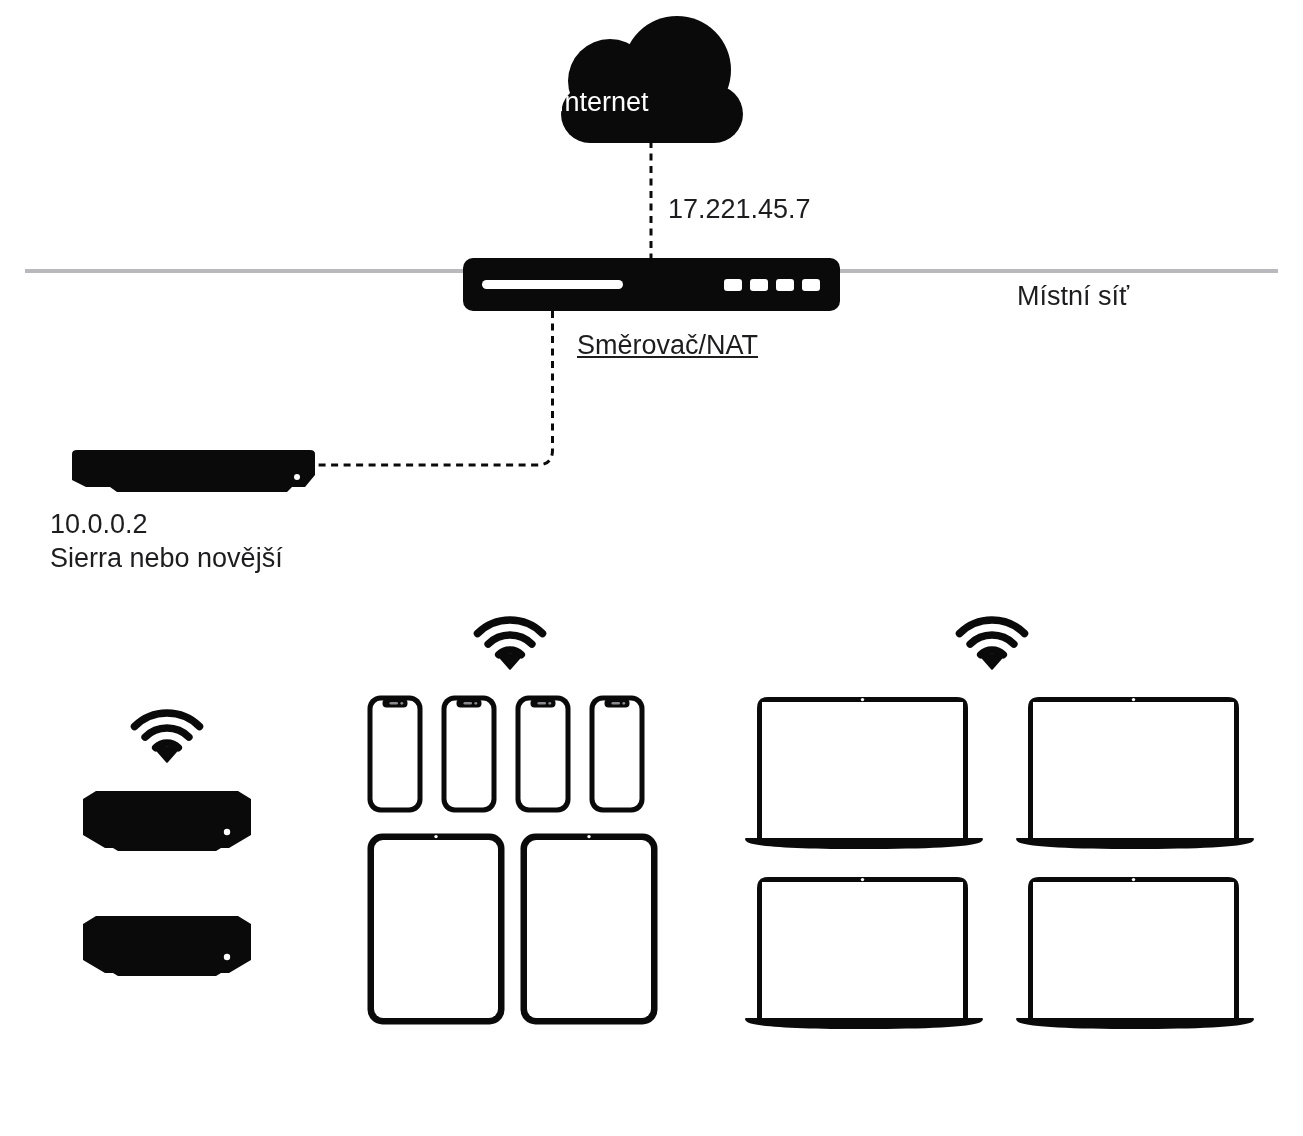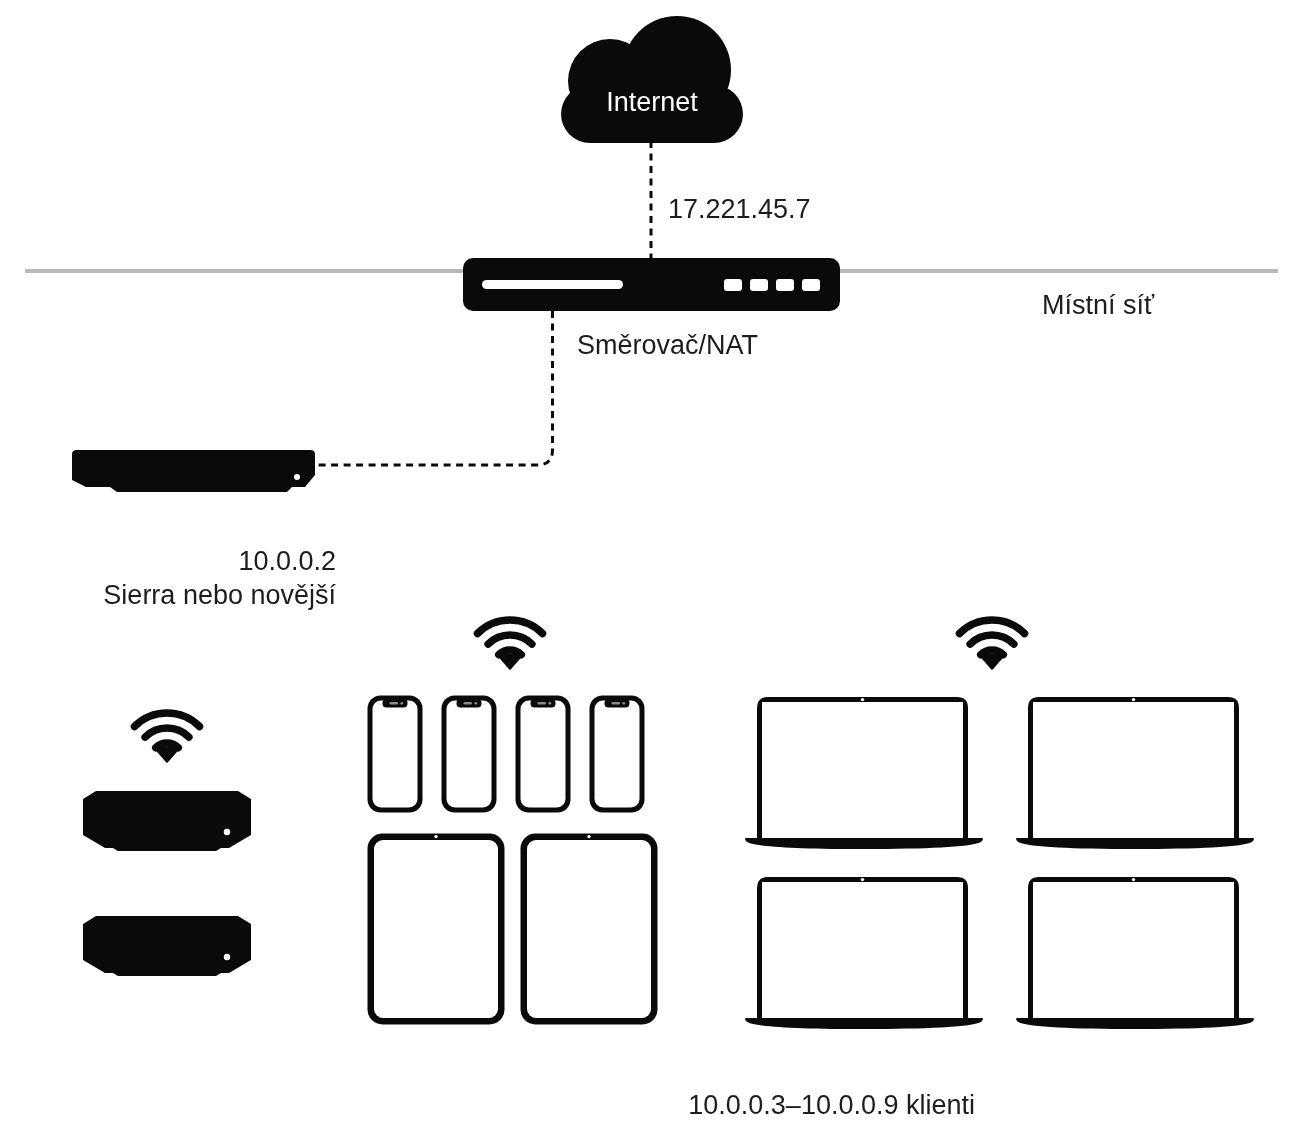--- a/index.html
+++ b/index.html
@@ -2,34 +2,34 @@
 <html><head>
 <meta charset="utf-8">
 <style>
   html,body{margin:0;padding:0;background:#fff;}
   .canvas{
     position:relative;width:1303px;height:1136px;background:#ffffff;overflow:hidden;
     font-family:"Liberation Sans",sans-serif;color:#1d1d1f;
   }
   .abs{position:absolute;}
   .label{font-size:27px;line-height:34px;white-space:nowrap;}
-  .center{text-align:right;margin-top:37px;}
+  .center{text-align:left;}
   
   .net-line{left:25px;top:269px;width:1253px;height:4px;background:#b9b9bd;}
   
   .cloud{left:557px;top:13px;width:190px;height:130px;}
-  .cloud-label{left:557px;top:85px;width:190px;color:#ffffff;text-align:center;}
+  .cloud-label{left:557px;top:85px;width:190px;color:#ffffff;text-align:left;}
   
   .conn1{left:645px;top:141px;width:12px;height:119px;}
   .conn2{left:312px;top:311px;width:246px;height:158px;}
   
   .router{left:463px;top:258px;width:377px;height:53px;}
   .wan-ip{left:668px;top:192px;text-align:right;}
-  .router-label{left:577px;top:328px;}
-  .local-net-label{left:1017px;top:288px;margin-left:25px;}
+  .router-label{left:577px;top:328px;text-decoration:underline;}
+  .local-net-label{left:1017px;top:279px;}
   
   .server-mini{left:72px;top:450px;width:243px;height:45px;}
   .server-label{left:50px;top:507px;width:286px;}
   
   .wifi{width:88px;height:64px;}
   .wifi-minis{left:123px;top:699px;}
   .wifi-phones{left:466px;top:606px;}
   .wifi-laptops{left:948px;top:606px;}
   
   .minis{left:82px;top:790px;display:flex;flex-direction:column;gap:63px;}
@@ -213,15 +213,14 @@
       <div class="macbook-item">
       <svg viewBox="0 0 240 153" width="240" height="153">
         <path d="M13,141 V11 Q13,0 24,0 H213 Q224,0 224,11 V141 Z" fill="#0a0a0a"></path>
         <rect x="18" y="5" width="201" height="136" fill="#ffffff"></rect>
         <circle cx="118.5" cy="2.6" r="1.7" fill="#ffffff"></circle>
         <path d="M2,141 H238 C239.5,141 239.5,143.5 236,145.5 C225,150 182,152 120,152 C58,152 15,150 4,145.5 C0.5,143.5 0.5,141 2,141 Z" fill="#0a0a0a"></path>
       </svg>
     </div>
     </div>
 
-  <div class="abs label center clients-label">10.0.0.3–10.0.0.9 klienti</div>
 
 </div>
 
 </body></html>

